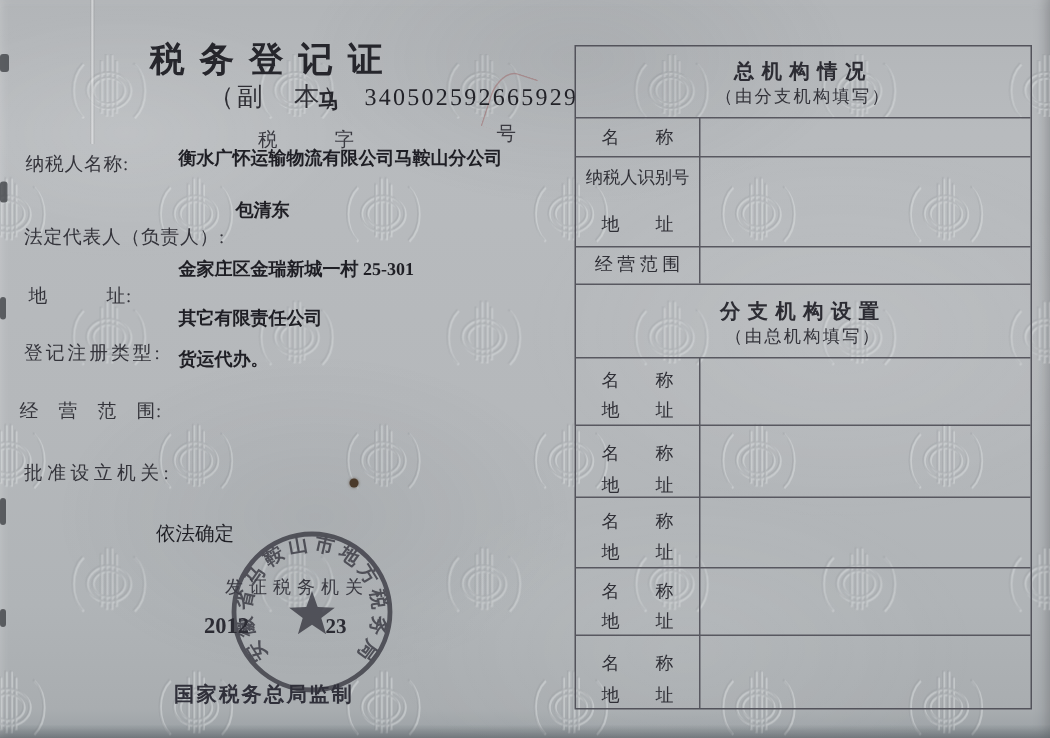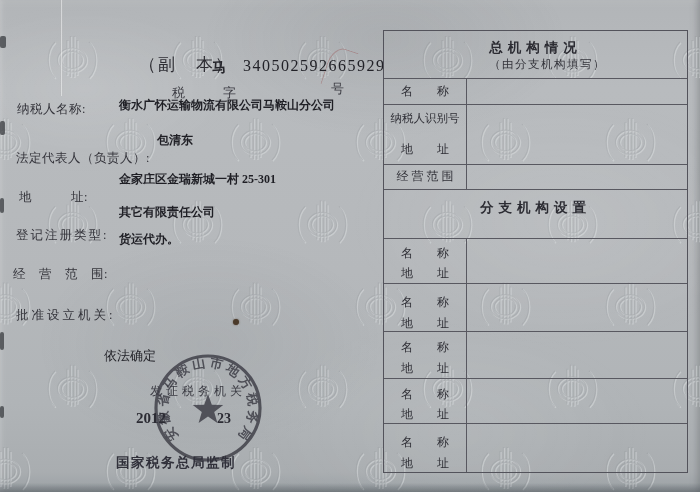--- a/index.html
+++ b/index.html
@@ -121,20 +121,21 @@
   <div class="crease" style="left:60px;top:0;height:96px;"></div>
   <div class="artifact" style="left:0;top:36px;width:6px;height:12px;"></div>
   <div class="artifact" style="left:0;top:121px;width:5px;height:14px;"></div>
   <div class="artifact" style="left:0;top:198px;width:4px;height:15px;"></div>
   <div class="artifact" style="left:0;top:332px;width:4px;height:18px;"></div>
   <div class="artifact" style="left:0;top:406px;width:4px;height:12px;"></div>
   <div class="ink-dot" style="left:233px;top:319px;"></div>
   <div class="red-mark" style="left:326px;top:48px;"></div>
   <div class="bottom-band"></div>
 
+  <div class="abs title" style="left:100px;top:24px;">税务登记证</div>
   <div class="abs copy" style="left:139px;top:53px;">（副　本）</div>
   <div class="abs prefix" style="left:212px;top:59px;">马</div>
   <div class="abs serial" style="left:243px;top:57px;">340502592665929</div>
   <div class="abs szh" style="left:172px;top:84px;">税</div>
   <div class="abs szh" style="left:223px;top:84px;">字</div>
   <div class="abs szh" style="left:331px;top:80px;">号</div>
 
   <div class="abs lbl" style="left:17px;top:101px;">纳税人名称:</div>
   <div class="abs val wrap" style="left:119px;top:96px;width:218px;">衡水广怀运输物流有限公司马鞍山分公司</div>
 
@@ -168,31 +169,32 @@
     </svg>
     <span class="s-year">2012</span>
     <span class="s-day">23</span>
   </div>
 
   <div class="abs footer-txt" style="left:116px;top:454px;">国家税务总局监制</div>
 
   <div class="abs rtable">
 
     <div class="th1" style="top:8px;">总机构情况</div>
-    <div class="th2" style="top:26px;margin-left:12px;">（由分支机构填写）</div>
+    <div class="th2" style="top:26px;">（由分支机构填写）</div>
     <div class="rline" style="top:47px;"></div>
     <div class="rowlbl" style="top:52px;">名　　称</div>
     <div class="rline" style="top:73px;"></div>
     <div class="rowlbl small" style="top:80px;">纳税人识别号</div>
     <div class="rowlbl" style="top:110px;">地　　址</div>
     <div class="rline" style="top:133px;"></div>
     <div class="rowlbl" style="top:137px;">经 营 范 围</div>
     <div class="rline" style="top:158px;"></div>
 
     <div class="th1" style="top:168px;">分支机构设置</div>
+    <div class="th2" style="top:186px;">（由总机构填写）</div>
     <div class="rline" style="top:207px;"></div>
 
     <div class="rowlbl" style="top:214px;">名　　称</div>
     <div class="rowlbl" style="top:234px;">地　　址</div>
     <div class="rline" style="top:252px;"></div>
 
     <div class="rowlbl" style="top:263px;">名　　称</div>
     <div class="rowlbl" style="top:284px;">地　　址</div>
     <div class="rline" style="top:300px;"></div>
 

